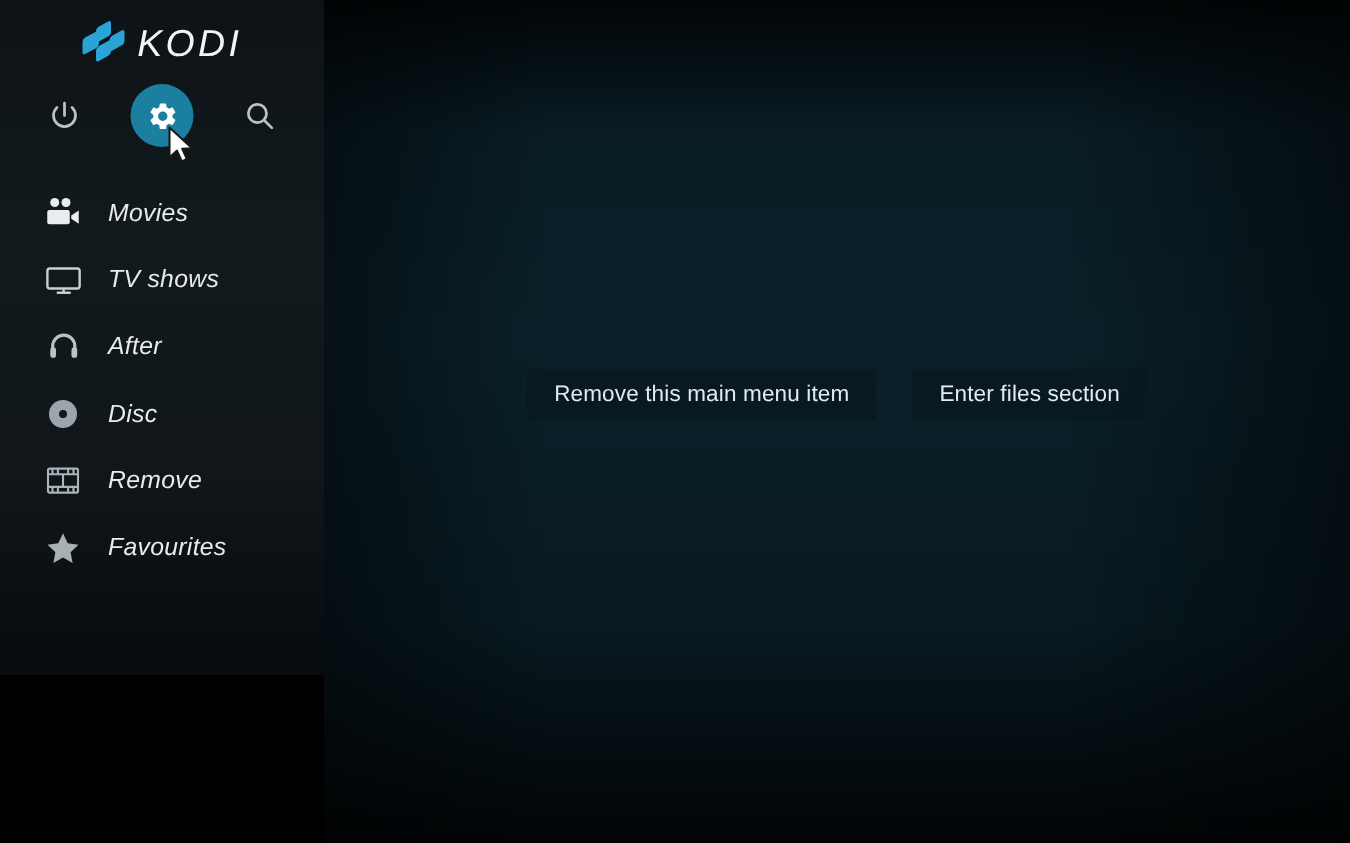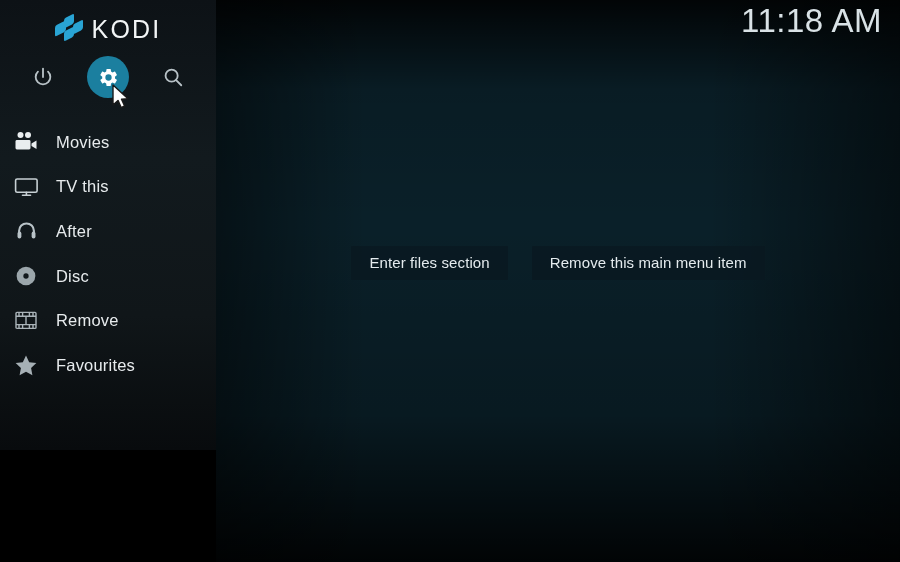--- a/index.html
+++ b/index.html
@@ -16,20 +16,21 @@
   }
 
   
   #sidebar {
     position:relative;
     width:216px; height:450px;
     background:
       linear-gradient(180deg,#0d1216 0%, #121a1e 35%, #101619 70%, #080b0d 100%);
     flex:0 0 216px;
     z-index:3;
+    font-style:italic;
   }
 
   
   .logo-row {
     height:52px;
     display:flex;
     align-items:center;
     justify-content:center;
     padding-top:6px;
   }
@@ -68,21 +69,21 @@
   }
   .tool-btn.active { background:#1b7f9f; }
   .tool-btn svg { display:block; }
 
   
   #menu { margin-top:18px; }
   .menu-item {
     height:44.6px;
     display:flex;
     align-items:center;
-    padding-left:8px;
+    padding-left:24px;
   }
   .mi-icon {
     width:36px; height:28px;
     display:flex; align-items:center; justify-content:center;
     flex:0 0 36px;
   }
   .mi-label {
     margin-left:12px;
     color:#e7ebed;
     font-size:16.5px;
@@ -226,21 +227,21 @@
       </div>
 
       <div class="menu-item">
         <span class="mi-icon">
           <svg width="25" height="20" viewBox="0 0 25 20" fill="none" stroke="#c7d0d4" stroke-width="1.6">
             <rect x="1.6" y="2" width="21.5" height="13.3" rx="1.6"></rect>
             <path d="M8.5 18.2 H16.5" stroke-linecap="round"></path>
             <path d="M12.4 15.4 V18.2" stroke-linecap="round"></path>
           </svg>
         </span>
-        <span class="mi-label">TV this</span>
+        <span class="mi-label">TV shows</span>
       </div>
 
       <div class="menu-item">
         <span class="mi-icon">
           <svg width="23" height="22" viewBox="0 0 24 24" fill="#b9c3c8">
             <path d="M12 2.6A9.2 9.2 0 0 0 2.8 11.8V16h2.3v-4.2A6.9 6.9 0 0 1 12 4.9a6.9 6.9 0 0 1 6.9 6.9V16h2.3v-4.2A9.2 9.2 0 0 0 12 2.6z"></path>
             <rect x="2.2" y="12.6" width="4.2" height="7.6" rx="2.1"></rect>
             <rect x="17.6" y="12.6" width="4.2" height="7.6" rx="2.1"></rect>
           </svg>
         </span>
@@ -282,26 +283,25 @@
       </div>
 
     </div>
   </div>
 
   <div id="main">
     <div id="bg"></div>
     <div id="bg2"></div>
     <div id="bg3"></div>
 
-    <div id="clock">11:18 AM</div>
 
     <div id="content">
       <div id="btn-row">
+        <button class="kbtn">Remove this main menu item</button>
         <button class="kbtn">Enter files section</button>
-        <button class="kbtn">Remove this main menu item</button>
       </div>
     </div>
   </div>
 
   <div id="cursor">
     <svg width="20" height="28" viewBox="0 0 20 28">
       <path d="M1 1 L1 21 L6 16.4 L9.2 23.6 L12.6 22 L9.5 15.2 L16 14.8 Z" fill="#ffffff" stroke="#1a1a1a" stroke-width="1.4" stroke-linejoin="round"></path>
     </svg>
   </div>
 

